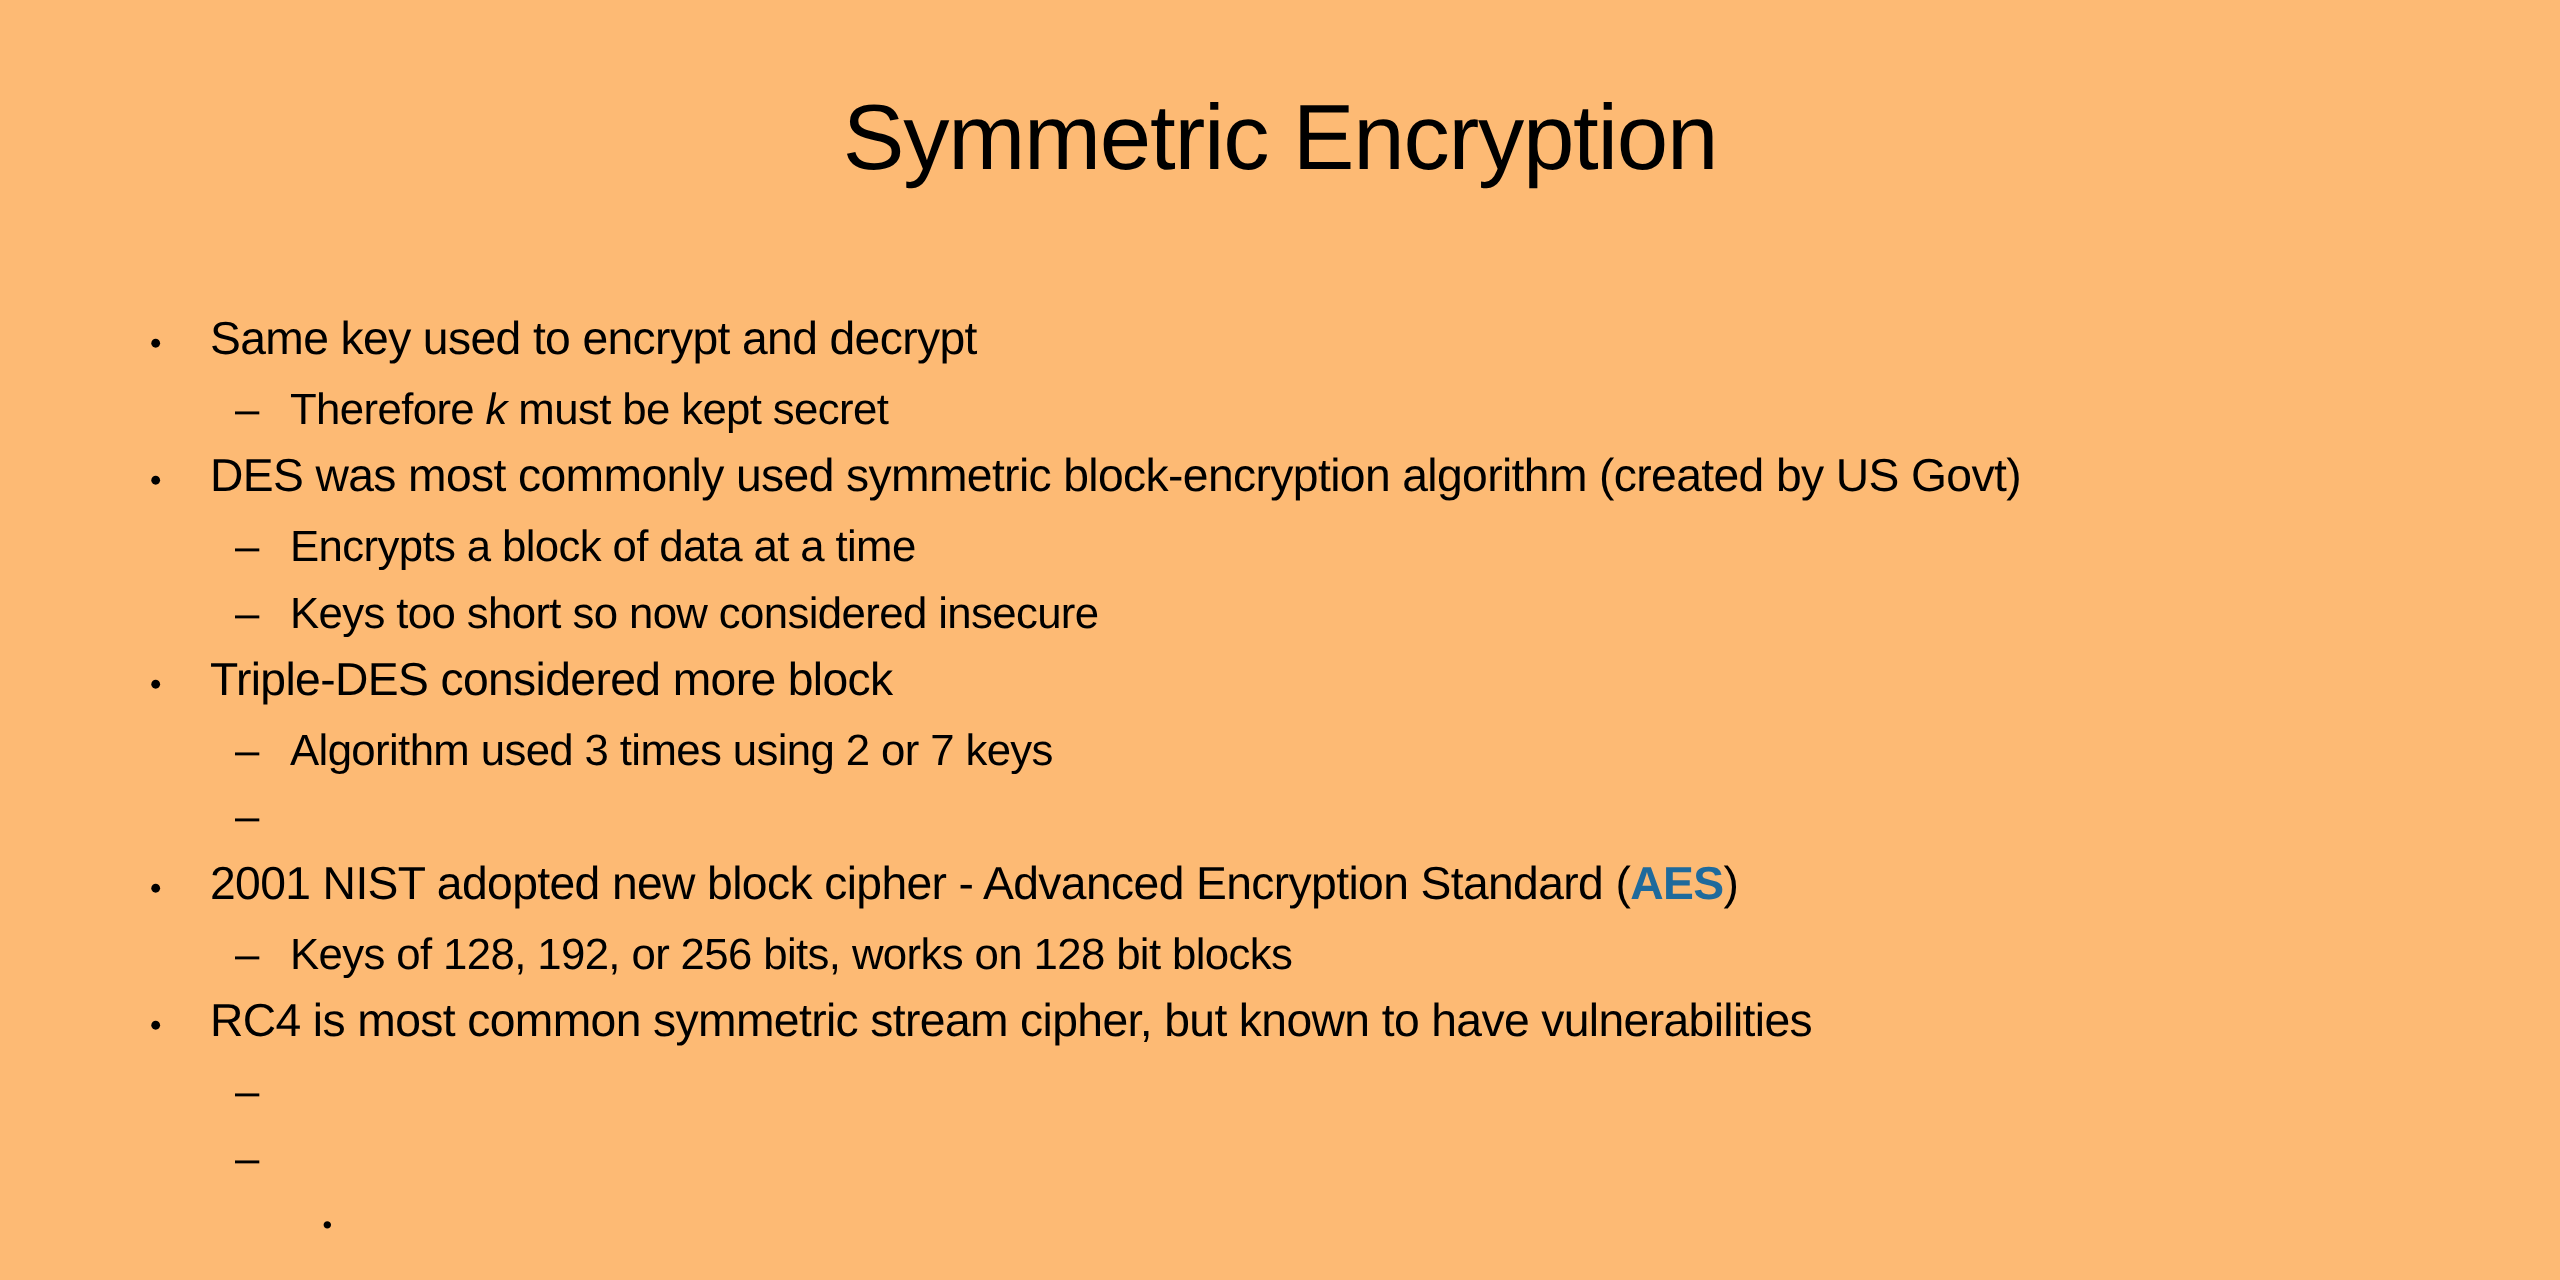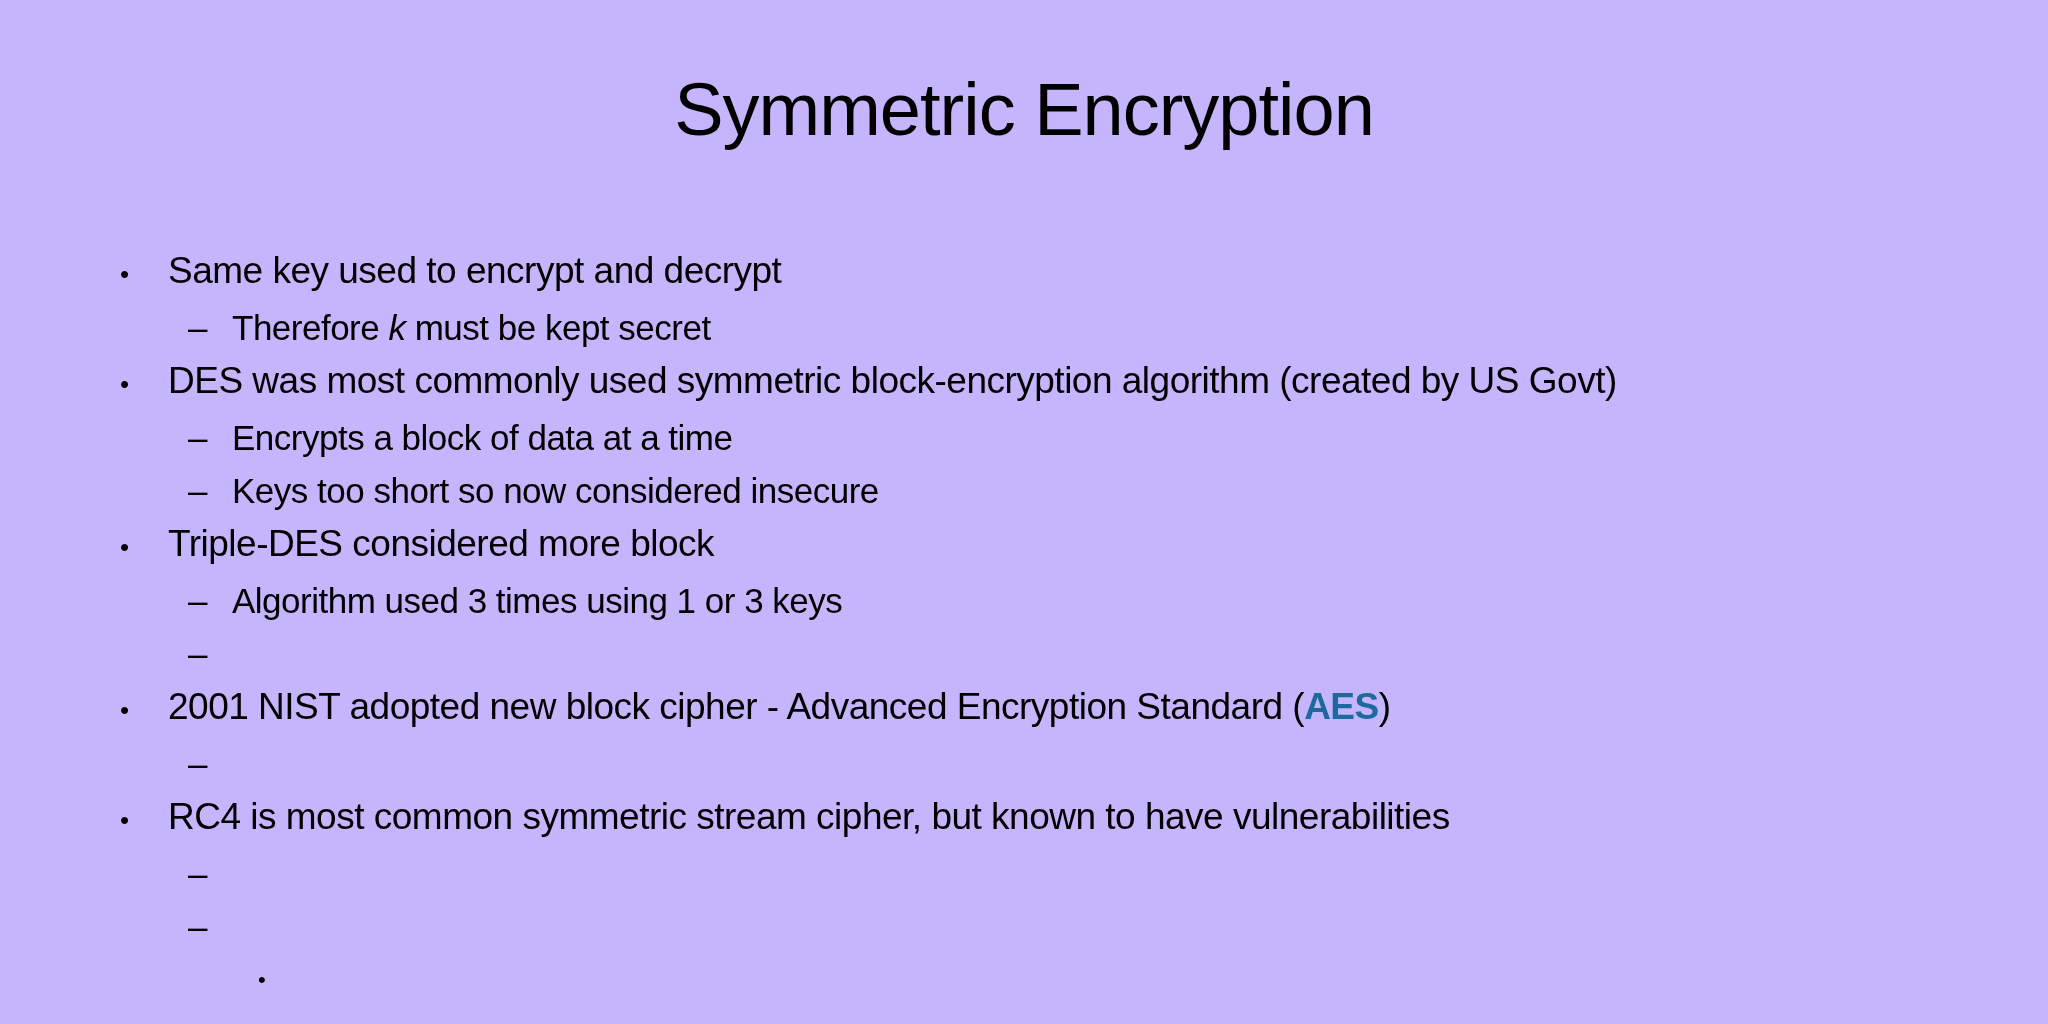--- a/index.html
+++ b/index.html
@@ -4,21 +4,21 @@
 <style>
   html, body {
     margin: 0;
     padding: 0;
     background: #ffffff;
   }
   .slide {
     position: relative;
     width: 2048px;
     height: 1024px;
-    background: #c4b5fd;
+    background: #fdba74;
     overflow: hidden;
     font-family: "Liberation Sans", sans-serif;
     color: #000000;
   }
   .slide-title {
     position: absolute;
     top: 66px;
     left: 0;
     right: 0;
     text-align: center;
@@ -85,31 +85,32 @@
       <div class="line level-2">
         <span class="marker">–</span>
         <span class="text"><span>Keys too short so now considered insecure</span></span>
       </div>
       <div class="line level-1">
         <span class="marker">•</span>
         <span class="text"><span>Triple-DES considered more block</span></span>
       </div>
       <div class="line level-2">
         <span class="marker">–</span>
-        <span class="text"><span>Algorithm used 3 times using 1 or 3 keys</span></span>
+        <span class="text"><span>Algorithm used 3 times using 2 or 7 keys</span></span>
       </div>
       <div class="line level-2">
         <span class="marker">–</span>
       </div>
       <div class="line level-1">
         <span class="marker">•</span>
         <span class="text"><span>2001 NIST adopted new block cipher - Advanced Encryption Standard (</span><span class="seg-accent-bold">AES</span><span>)</span></span>
       </div>
       <div class="line level-2">
         <span class="marker">–</span>
+        <span class="text"><span>Keys of 128, 192, or 256 bits, works on 128 bit blocks</span></span>
       </div>
       <div class="line level-1">
         <span class="marker">•</span>
         <span class="text"><span>RC4 is most common symmetric stream cipher, but known to have vulnerabilities</span></span>
       </div>
       <div class="line level-2">
         <span class="marker">–</span>
       </div>
       <div class="line level-2">
         <span class="marker">–</span>

